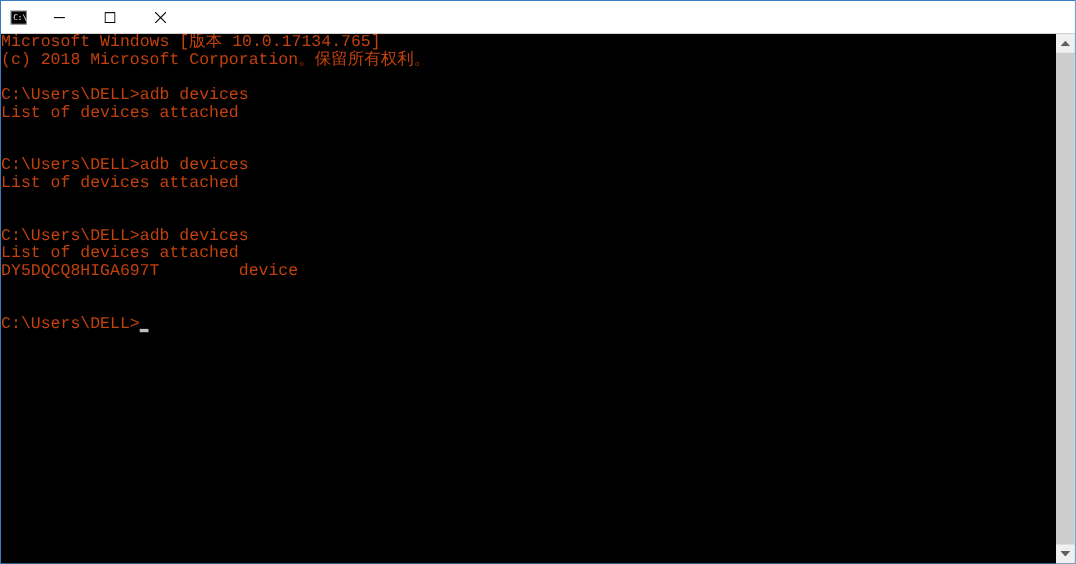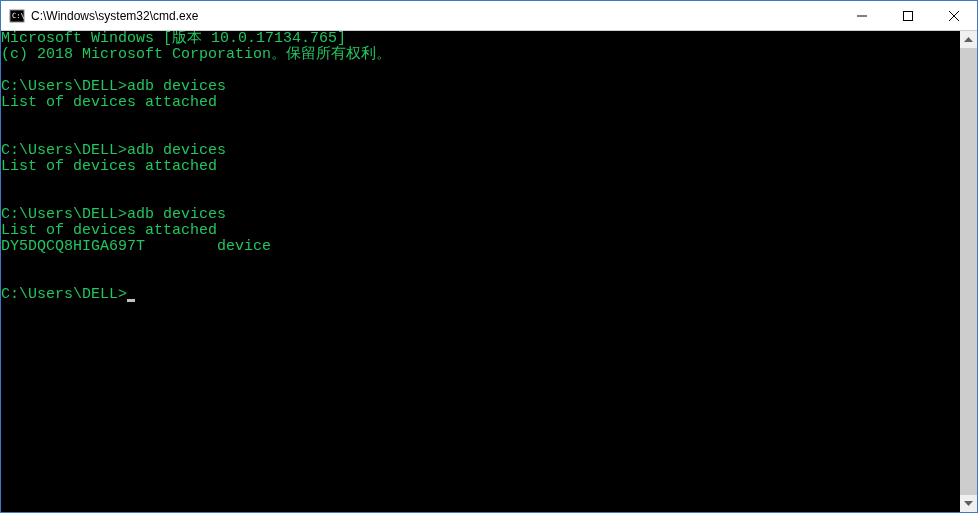--- a/index.html
+++ b/index.html
@@ -63,21 +63,21 @@
       fill: none;
     }
     .terminal-wrap {
       flex: 1;
       display: flex;
       background: #000000;
     }
     .terminal {
       flex: 1;
       background: #000000;
-      color: #22c55e;
+      color: #c2410c;
       font-family: "NSimSun", "SimSun", "Consolas", "Courier New", monospace;
       font-size: 15px;
       line-height: 16px;
       padding: 0;
       white-space: pre;
       overflow: hidden;
       letter-spacing: 0;
     }
     .scrollbar {
       width: 17px;
@@ -126,21 +126,20 @@
 <body>
 
 <div class="window">
   <div class="titlebar">
     <div class="titlebar-icon">
       <svg width="16" height="16" viewBox="0 0 16 16">
         <rect x="1" y="2" width="14" height="12" fill="#000000" stroke="#888888" stroke-width="1"></rect>
         <text x="3" y="10" font-size="7" fill="#ffffff" font-family="monospace">C:\</text>
       </svg>
     </div>
-    <div class="titlebar-title">C:\Windows\system32\cmd.exe</div>
     <div class="titlebar-controls">
       <div class="titlebar-btn">
         <svg width="10" height="10" viewBox="0 0 10 10">
             <line x1="0" y1="5" x2="10" y2="5" stroke-width="1"></line>
           </svg>
       </div>
       <div class="titlebar-btn">
         <svg width="10" height="10" viewBox="0 0 10 10">
             <rect x="0.5" y="0.5" width="9" height="9" stroke-width="1"></rect>
           </svg>

